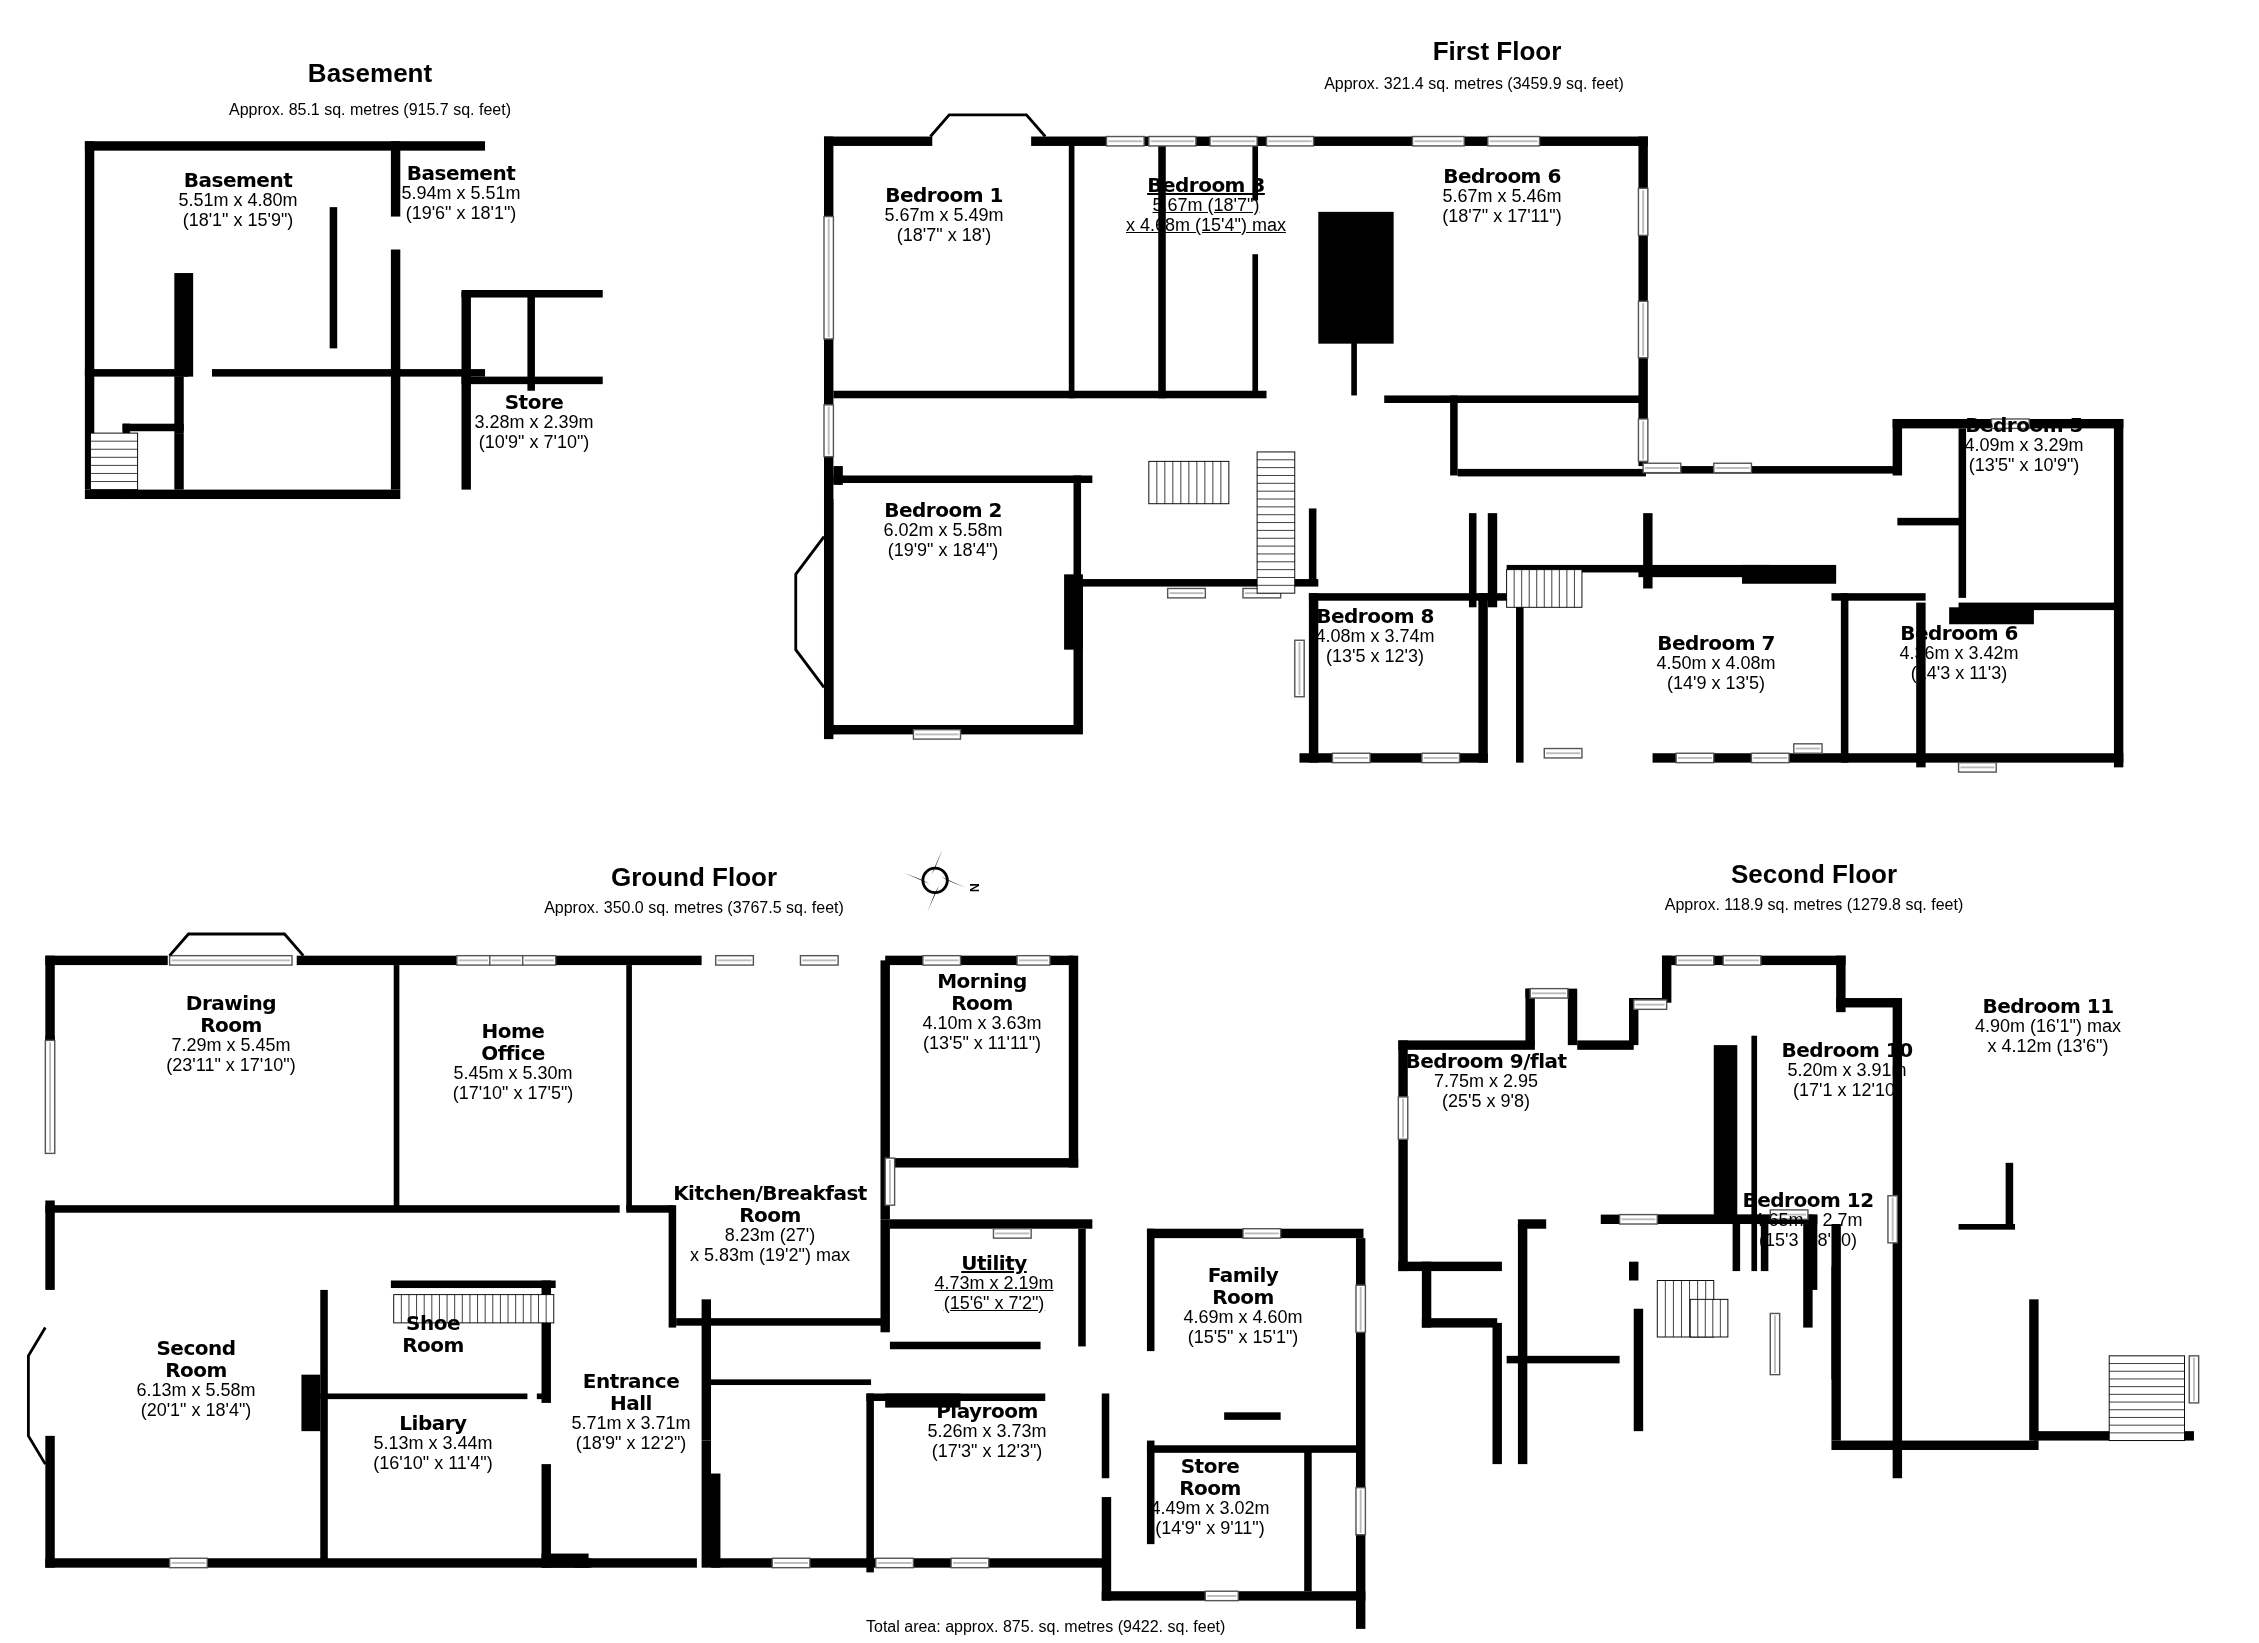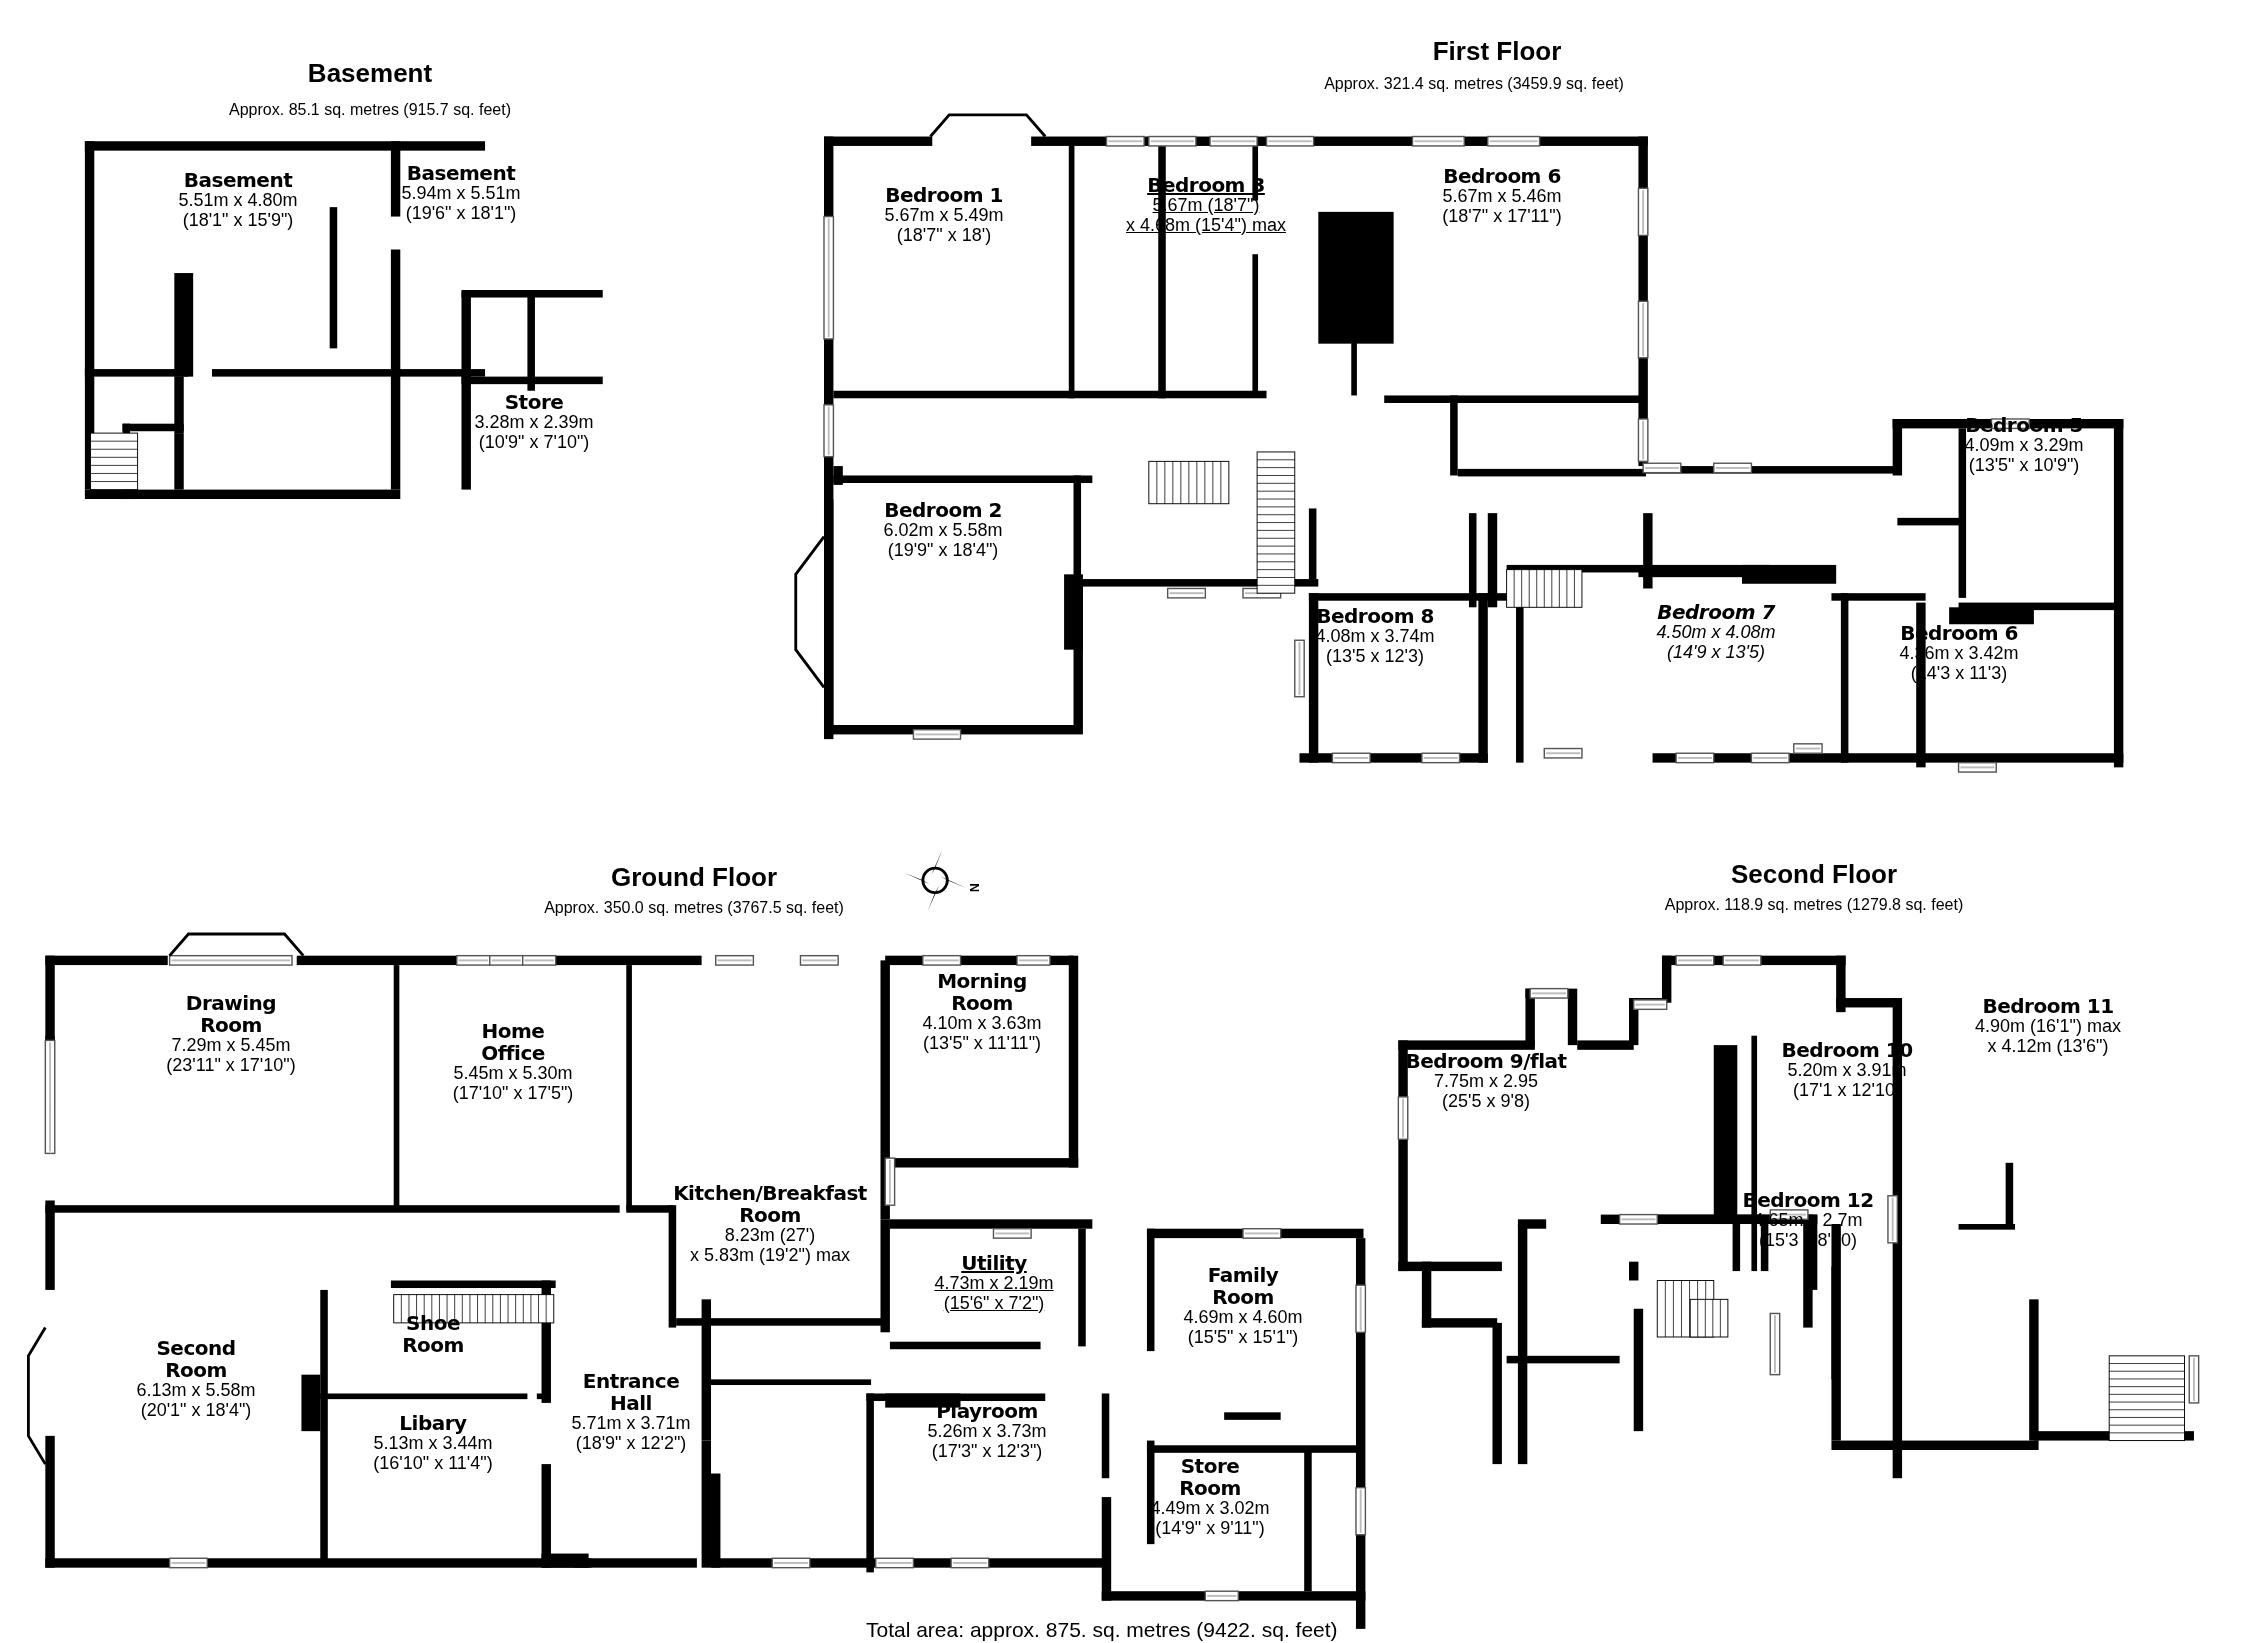--- a/index.html
+++ b/index.html
@@ -6,21 +6,21 @@
   body { width: 2260px; height: 1643px; position: relative; overflow: hidden;
          font-family: "Liberation Sans", sans-serif; color: #000; }
   #plan { position: absolute; left: 0; top: 0; width: 2260px; height: 1643px; }
   .floor-title { position: absolute; font-weight: bold; font-size: 26px; text-align: center;
                  font-family: "Liberation Sans", sans-serif; transform: translateX(-50%); white-space: nowrap; }
   .floor-area { position: absolute; font-size: 16px; text-align: center; transform: translateX(-50%);
                 white-space: nowrap; font-family: "Liberation Sans", sans-serif; }
   .room-label { position: absolute; text-align: center; transform: translateX(-50%); white-space: nowrap; line-height: 1.1; }
   .room-name { display: block; font-weight: bold; font-size: 20px; font-family: "DejaVu Sans", sans-serif; letter-spacing: -0.5px; }
   .room-dim { display: block; font-size: 18px; font-family: "Liberation Sans", sans-serif; }
-  .total-area { position: absolute; left: 866px; top: 1618px; font-size: 21px; white-space: nowrap; }
+  .total-area { position: absolute; left: 866px; top: 1618px; font-size: 16px; white-space: nowrap; }
 </style>
 </head>
 <body>
 
 <svg id="plan" xmlns="http://www.w3.org/2000/svg" width="2260" height="1643" viewBox="0 0 2400 1745">
   <g id="walls-layer">
       <g>
         <rect x="90" y="150" width="425" height="10" fill="#000000"></rect>
         <rect x="90" y="150" width="10" height="370" fill="#000000"></rect>
         <rect x="415" y="150" width="10" height="80" fill="#000000"></rect>
@@ -455,21 +455,21 @@
     <div class="room-label" style="left: 2024px; top: 414px;">
       <span class="room-name">Bedroom 5</span>
       <span class="room-dim">4.09m x 3.29m</span>
       <span class="room-dim">(13'5" x 10'9")</span>
     </div>
     <div class="room-label" style="left: 1375px; top: 605px;">
       <span class="room-name">Bedroom 8</span>
       <span class="room-dim">4.08m x 3.74m</span>
       <span class="room-dim">(13'5 x 12'3)</span>
     </div>
-    <div class="room-label" style="left: 1716px; top: 601px; font-style: italic;">
+    <div class="room-label" style="left: 1716px; top: 632px;">
       <span class="room-name">Bedroom 7</span>
       <span class="room-dim">4.50m x 4.08m</span>
       <span class="room-dim">(14'9 x 13'5)</span>
     </div>
     <div class="room-label" style="left: 1959px; top: 622px;">
       <span class="room-name">Bedroom 6</span>
       <span class="room-dim">4.36m x 3.42m</span>
       <span class="room-dim">(14'3 x 11'3)</span>
     </div>
     <div class="floor-title" style="left: 694px; top: 862px;">Ground Floor</div>

